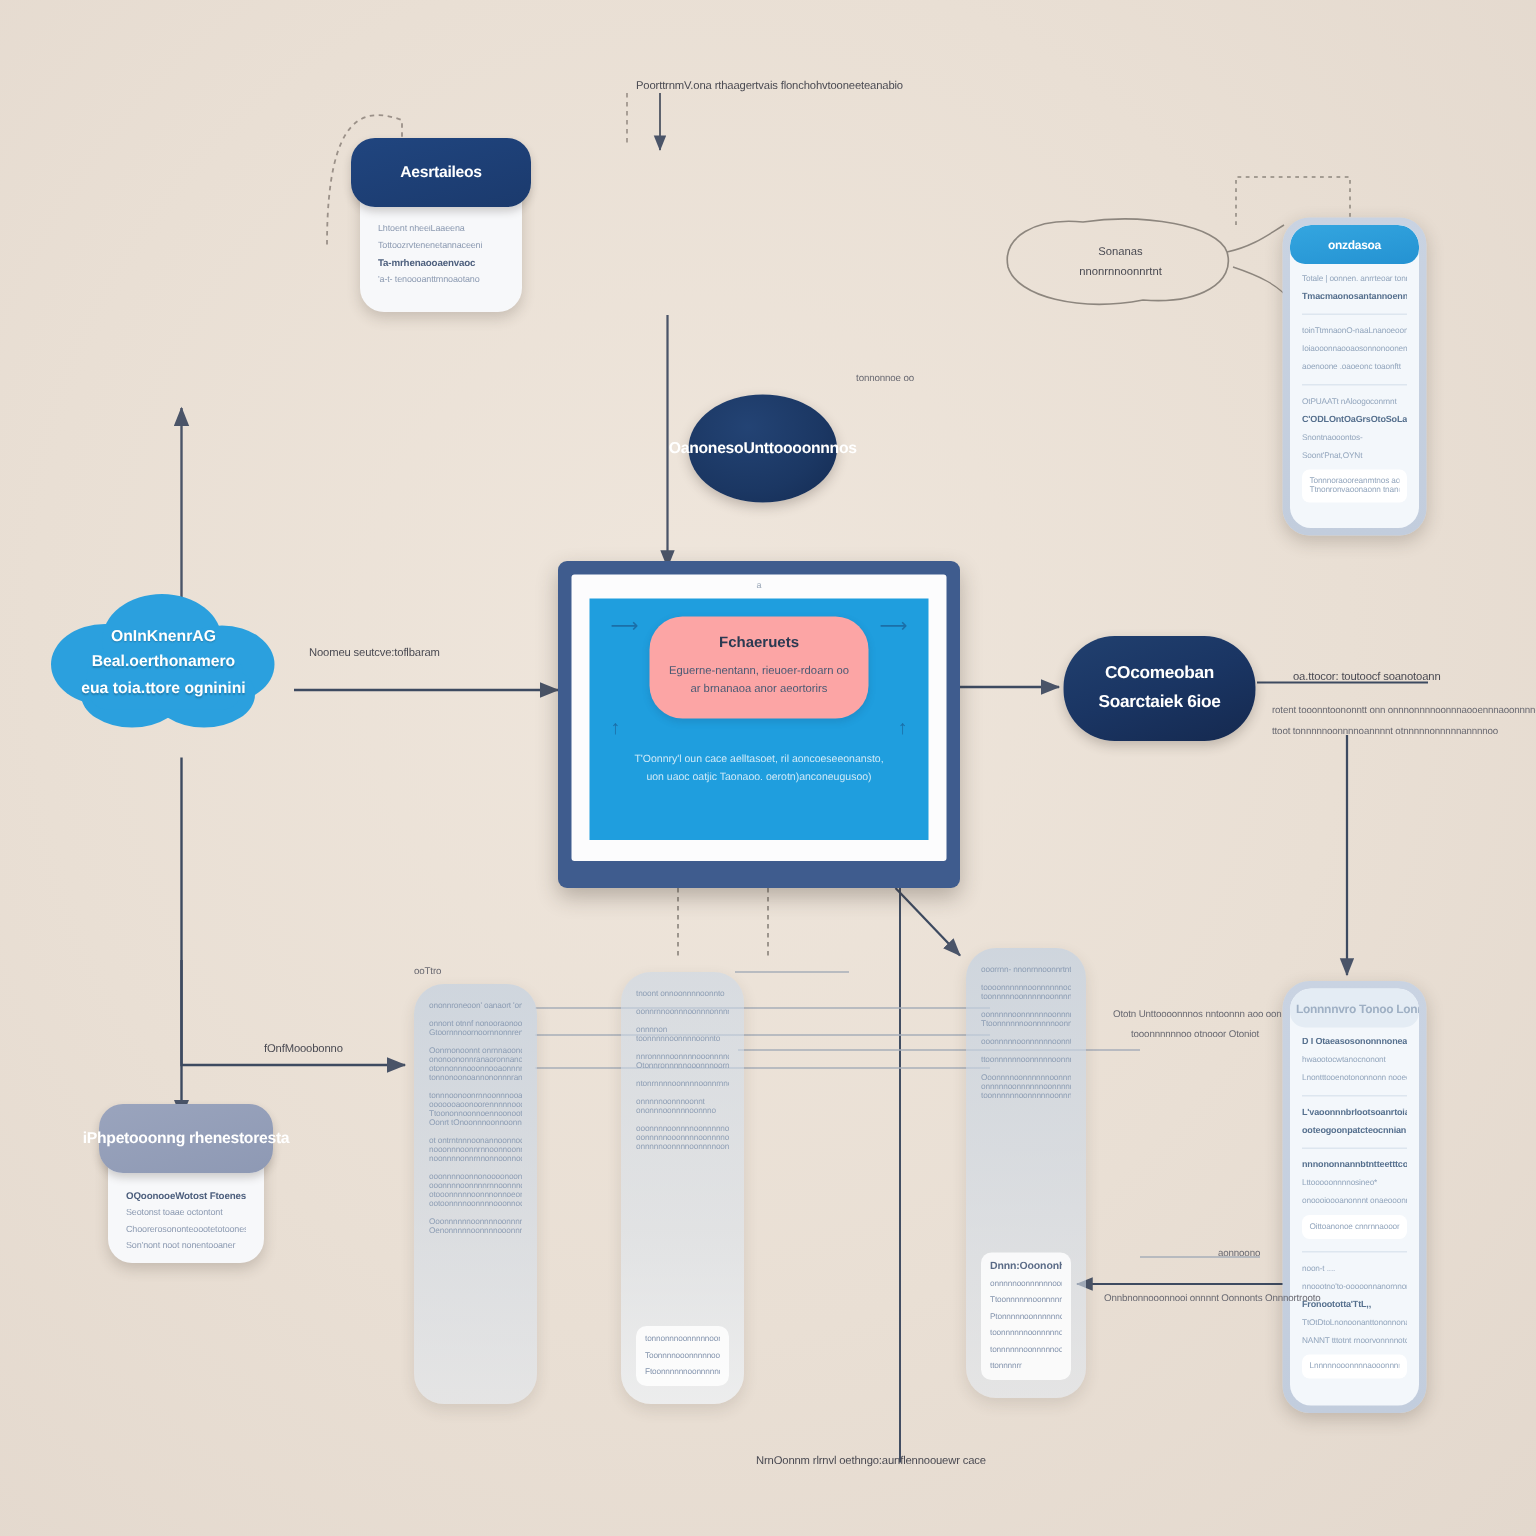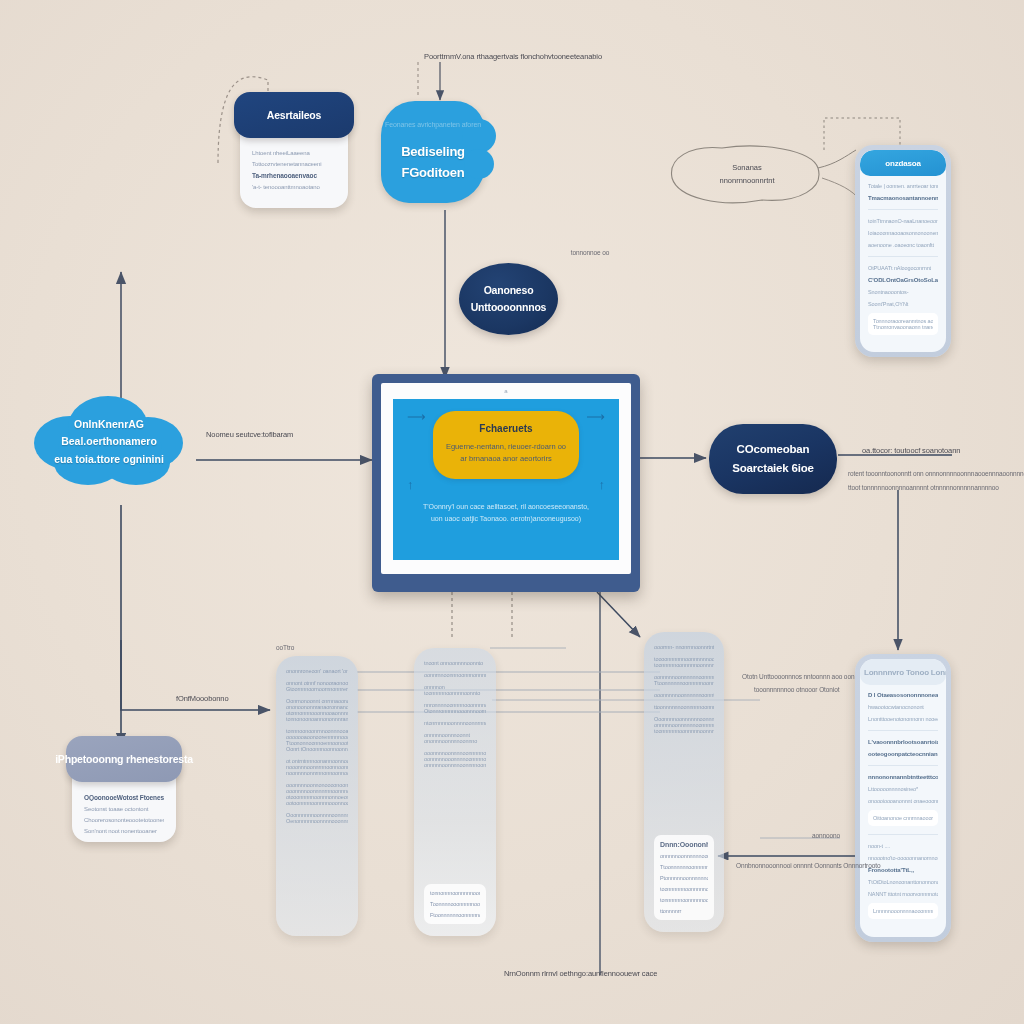--- a/index.html
+++ b/index.html
@@ -90,21 +90,21 @@
     font-size: 10.5px; color: #ffffff; line-height: 1.65; font-weight: 600;
     text-shadow: 0 1px 1px rgba(20,50,70,0.3);
   }
 
   
   .node-ellipse {
     position: absolute;
     background: radial-gradient(ellipse at 40% 30%, #234374 0%, #1b3763 60%, #142b52 100%);
     border-radius: 50%;
     box-shadow: 0 3px 8px rgba(50,40,35,0.25);
-    display: flex; flex-direction: column;
+    display: flex; 
     align-items: center; justify-content: center;
   }
   .node-ellipse span {
     font-size: 10.5px; font-weight: bold; color: #ffffff; line-height: 1.6;
   }
 
   
   .node-pill {
     position: absolute;
     background: linear-gradient(160deg, #21406f 0%, #1a3563 50%, #15294f 100%);
@@ -169,21 +169,21 @@
     align-items: center; justify-content: flex-start;
     padding: 12px 14px 14px 14px;
     position: relative;
   }
   .monitor .topdot {
     position: absolute; top: -11px; left: 50%; transform: translateX(-50%);
     font-size: 6px; color: #9aa7b8;
   }
   .monitor .panel {
     width: 74%;
-    background: #eab308;
+    background: #fca5a5;
     border-radius: 22px;
     padding: 12px 12px 14px 12px;
     text-align: center;
     box-shadow: 0 2px 5px rgba(25,70,110,0.18);
   }
   .monitor .panel .ttl { font-size: 10px; font-weight: bold; color: #2b3a52; display: block; margin-bottom: 7px; }
   .monitor .panel .sub { font-size: 7.5px; color: #4a5a74; display: block; line-height: 1.6; }
   .monitor .footlines { margin-top: 22px; text-align: center; }
   .monitor .footlines span { display: block; font-size: 7px; color: #cfeaf8; line-height: 1.75; }
   .monitor .stand-arrow { position: absolute; color: #1b6fa8; font-size: 13px; }
@@ -353,25 +353,20 @@
       <span class="pseudo">Aesrtaileos</span>
     </div>
     <div class="lines pseudo-wrap">
       <div class="row">Lhtoent nheeiLaaeena</div>
       <div class="row">Tottoozrvtenenetannaceeni</div>
       <div class="row strong">Ta-mrhenaooaenvaoc</div>
       <div class="row">'a-t- tenoooanttmnoaotano</div>
     </div>
   </div>
 
-  <div class="node-blob" style="left:381px; top:101px; width:104px; height:102px;">
-    <div class="mini pseudo">Feonanes avrichpaneten aforen</div>
-    <div class="ln pseudo">Bediseling</div>
-    <div class="ln pseudo">FGoditoen</div>
-  </div>
 
 
   <div class="phone" style="left:855px; top:145px; width:96px; height:212px;">
     <div class="scr">
       <div class="bar pseudo">onzdasoa</div>
       <div class="rows pseudo-wrap">
         <div class="r">Totale | oonnen. anrrteoar  tonn</div>
         <div class="r bold">Tmacmaonosantannoenns</div>
         <div class="sep"></div>
         <div class="r">toinTtmnaonO-naaLnanoeoonn</div>

